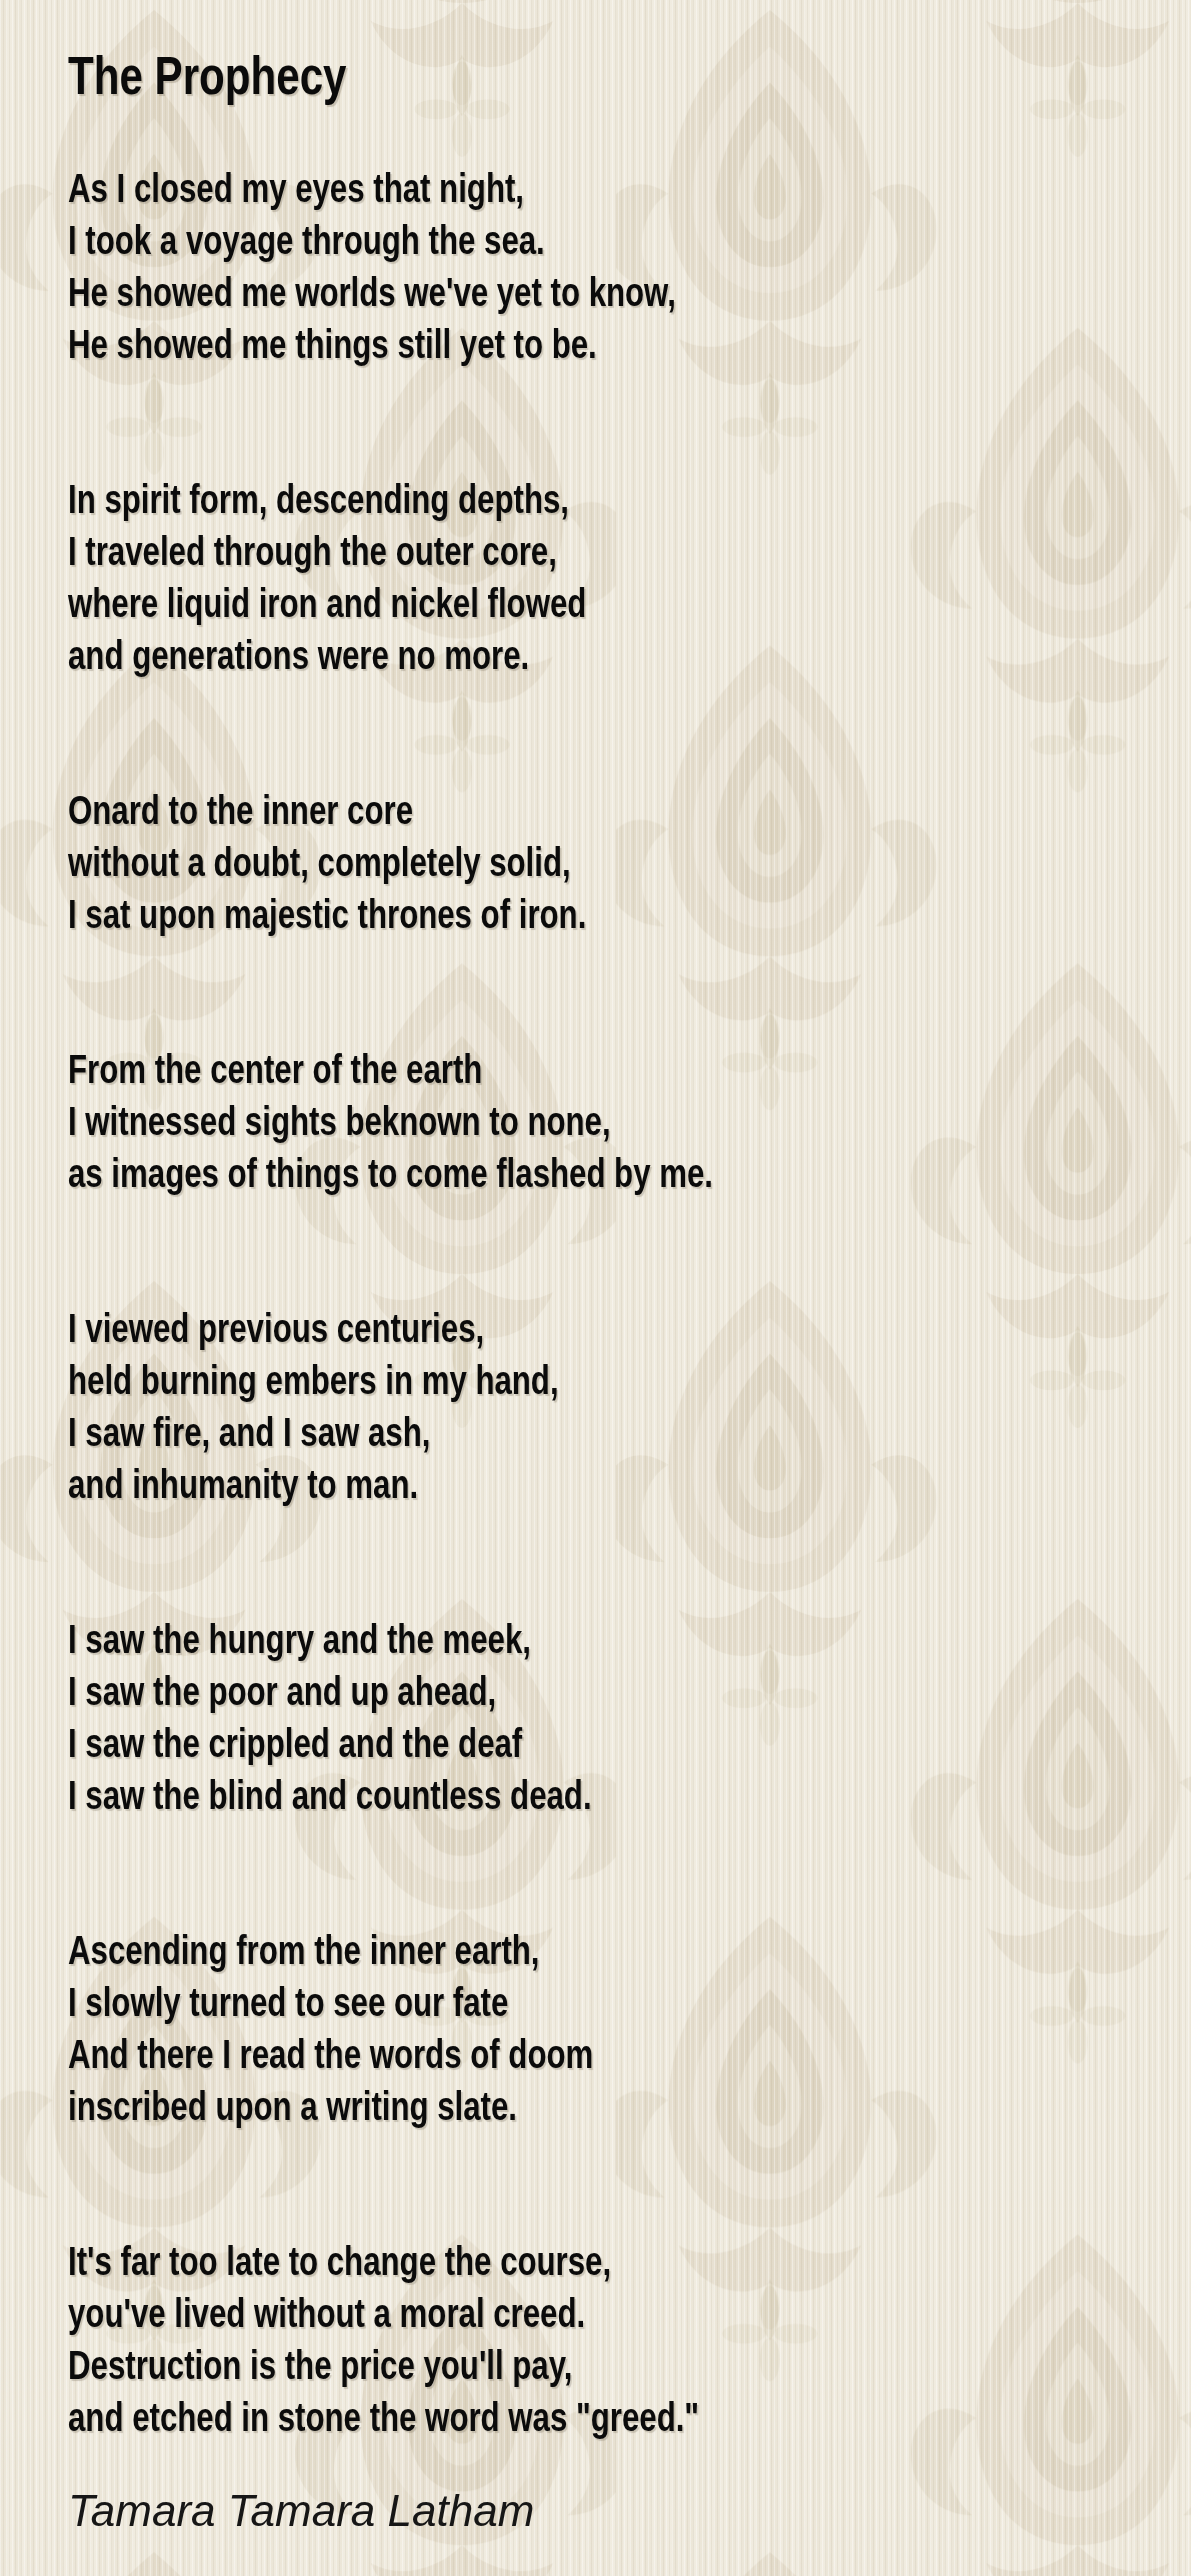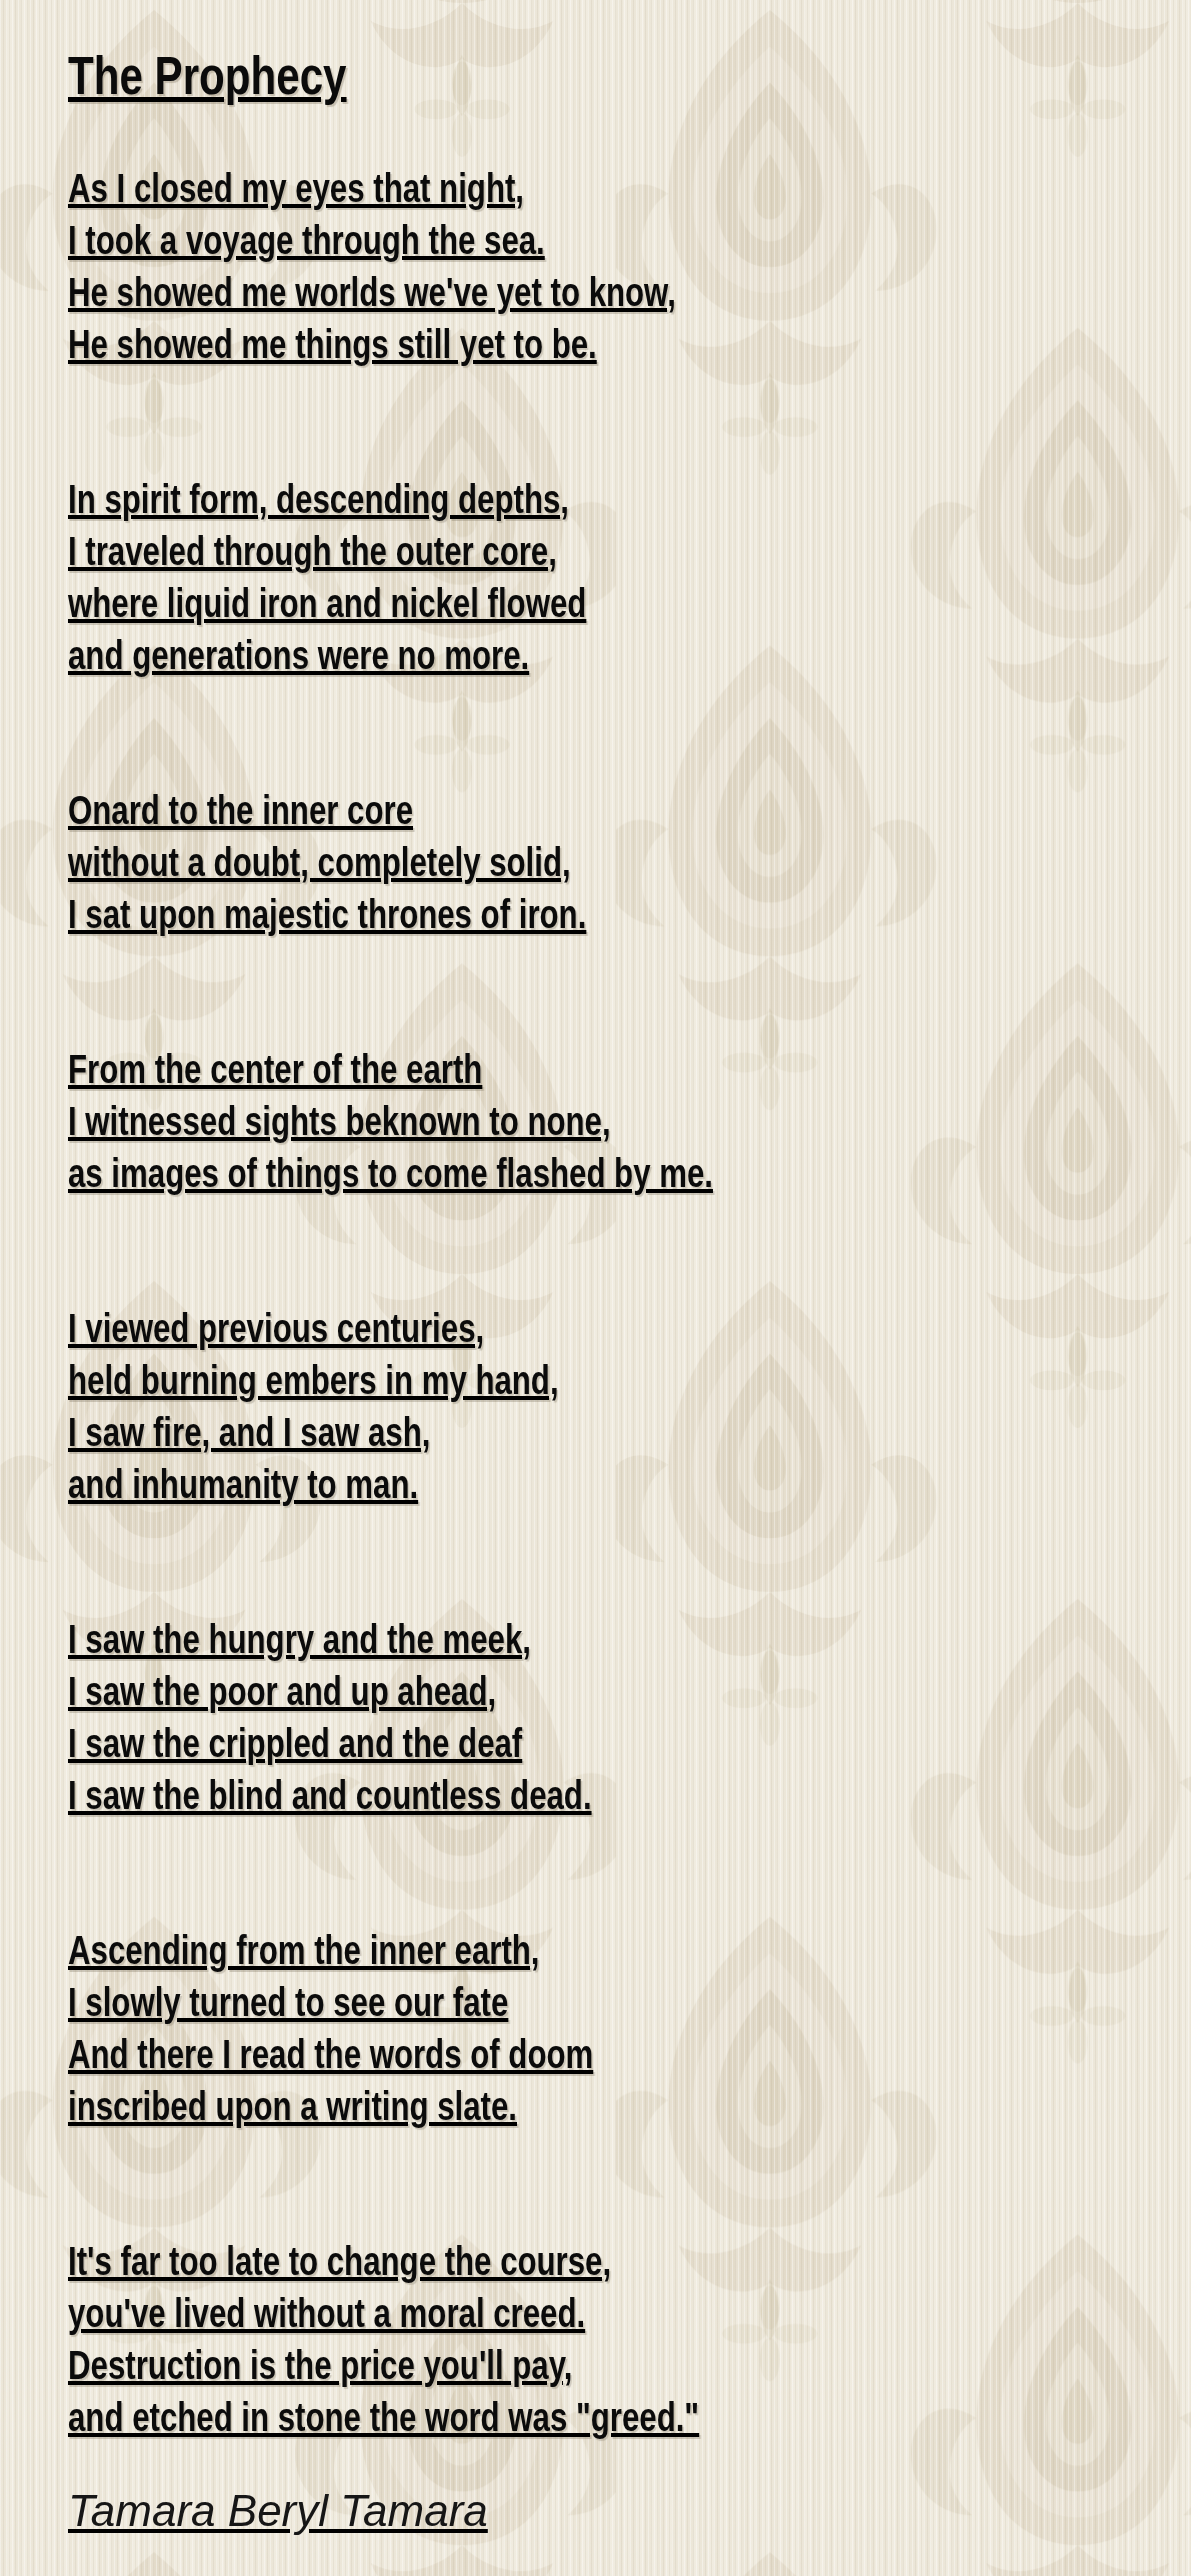--- a/index.html
+++ b/index.html
@@ -36,21 +36,20 @@
       repeating-linear-gradient(90deg,
         rgba(226,218,200,0.18) 0px, rgba(226,218,200,0.18) 7px,
         rgba(250,247,240,0.18) 7px, rgba(250,247,240,0.18) 14px);
     pointer-events: none;
   }
 
   .content {
     position: relative;
     z-index: 2;
     padding: 44px 0 0 68px;
-    text-decoration: underline;
   }
 
   .poem-title {
     font-size: 54px;
     line-height: 62px;
     font-weight: bold;
     color: #0B0B0B;
     margin: 0 0 56px 0;
     white-space: nowrap;
     transform: scaleX(0.78);
@@ -126,15 +125,15 @@
       <p class="stanza"><span>As I closed my eyes that night,</span><br><span>I took a voyage through the sea.</span><br><span>He showed me worlds we've yet to know,</span><br><span>He showed me things still yet to be.</span></p>
       <p class="stanza"><span>In spirit form, descending depths,</span><br><span>I traveled through the outer core,</span><br><span>where liquid iron and nickel flowed</span><br><span>and generations were no more.</span></p>
       <p class="stanza"><span>Onard to the inner core</span><br><span>without a doubt, completely solid,</span><br><span>I sat upon majestic thrones of iron.</span></p>
       <p class="stanza"><span>From the center of the earth</span><br><span>I witnessed sights beknown to none,</span><br><span>as images of things to come flashed by me.</span></p>
       <p class="stanza"><span>I viewed previous centuries,</span><br><span>held burning embers in my hand,</span><br><span>I saw fire, and I saw ash,</span><br><span>and inhumanity to man.</span></p>
       <p class="stanza"><span>I saw the hungry and the meek,</span><br><span>I saw the poor and up ahead,</span><br><span>I saw the crippled and the deaf</span><br><span>I saw the blind and countless dead.</span></p>
       <p class="stanza"><span>Ascending from the inner earth,</span><br><span>I slowly turned to see our fate</span><br><span>And there I read the words of doom</span><br><span>inscribed upon a writing slate.</span></p>
       <p class="stanza"><span>It's far too late to change the course,</span><br><span>you've lived without a moral creed.</span><br><span>Destruction is the price you'll pay,</span><br><span>and etched in stone the word was "greed."</span></p>
     </div>
 
-  <p class="signature">Tamara Beryl Tamara</p>
+  <p class="signature">Tamara Tamara Latham</p>
 </div>
 
 
 </body></html>

